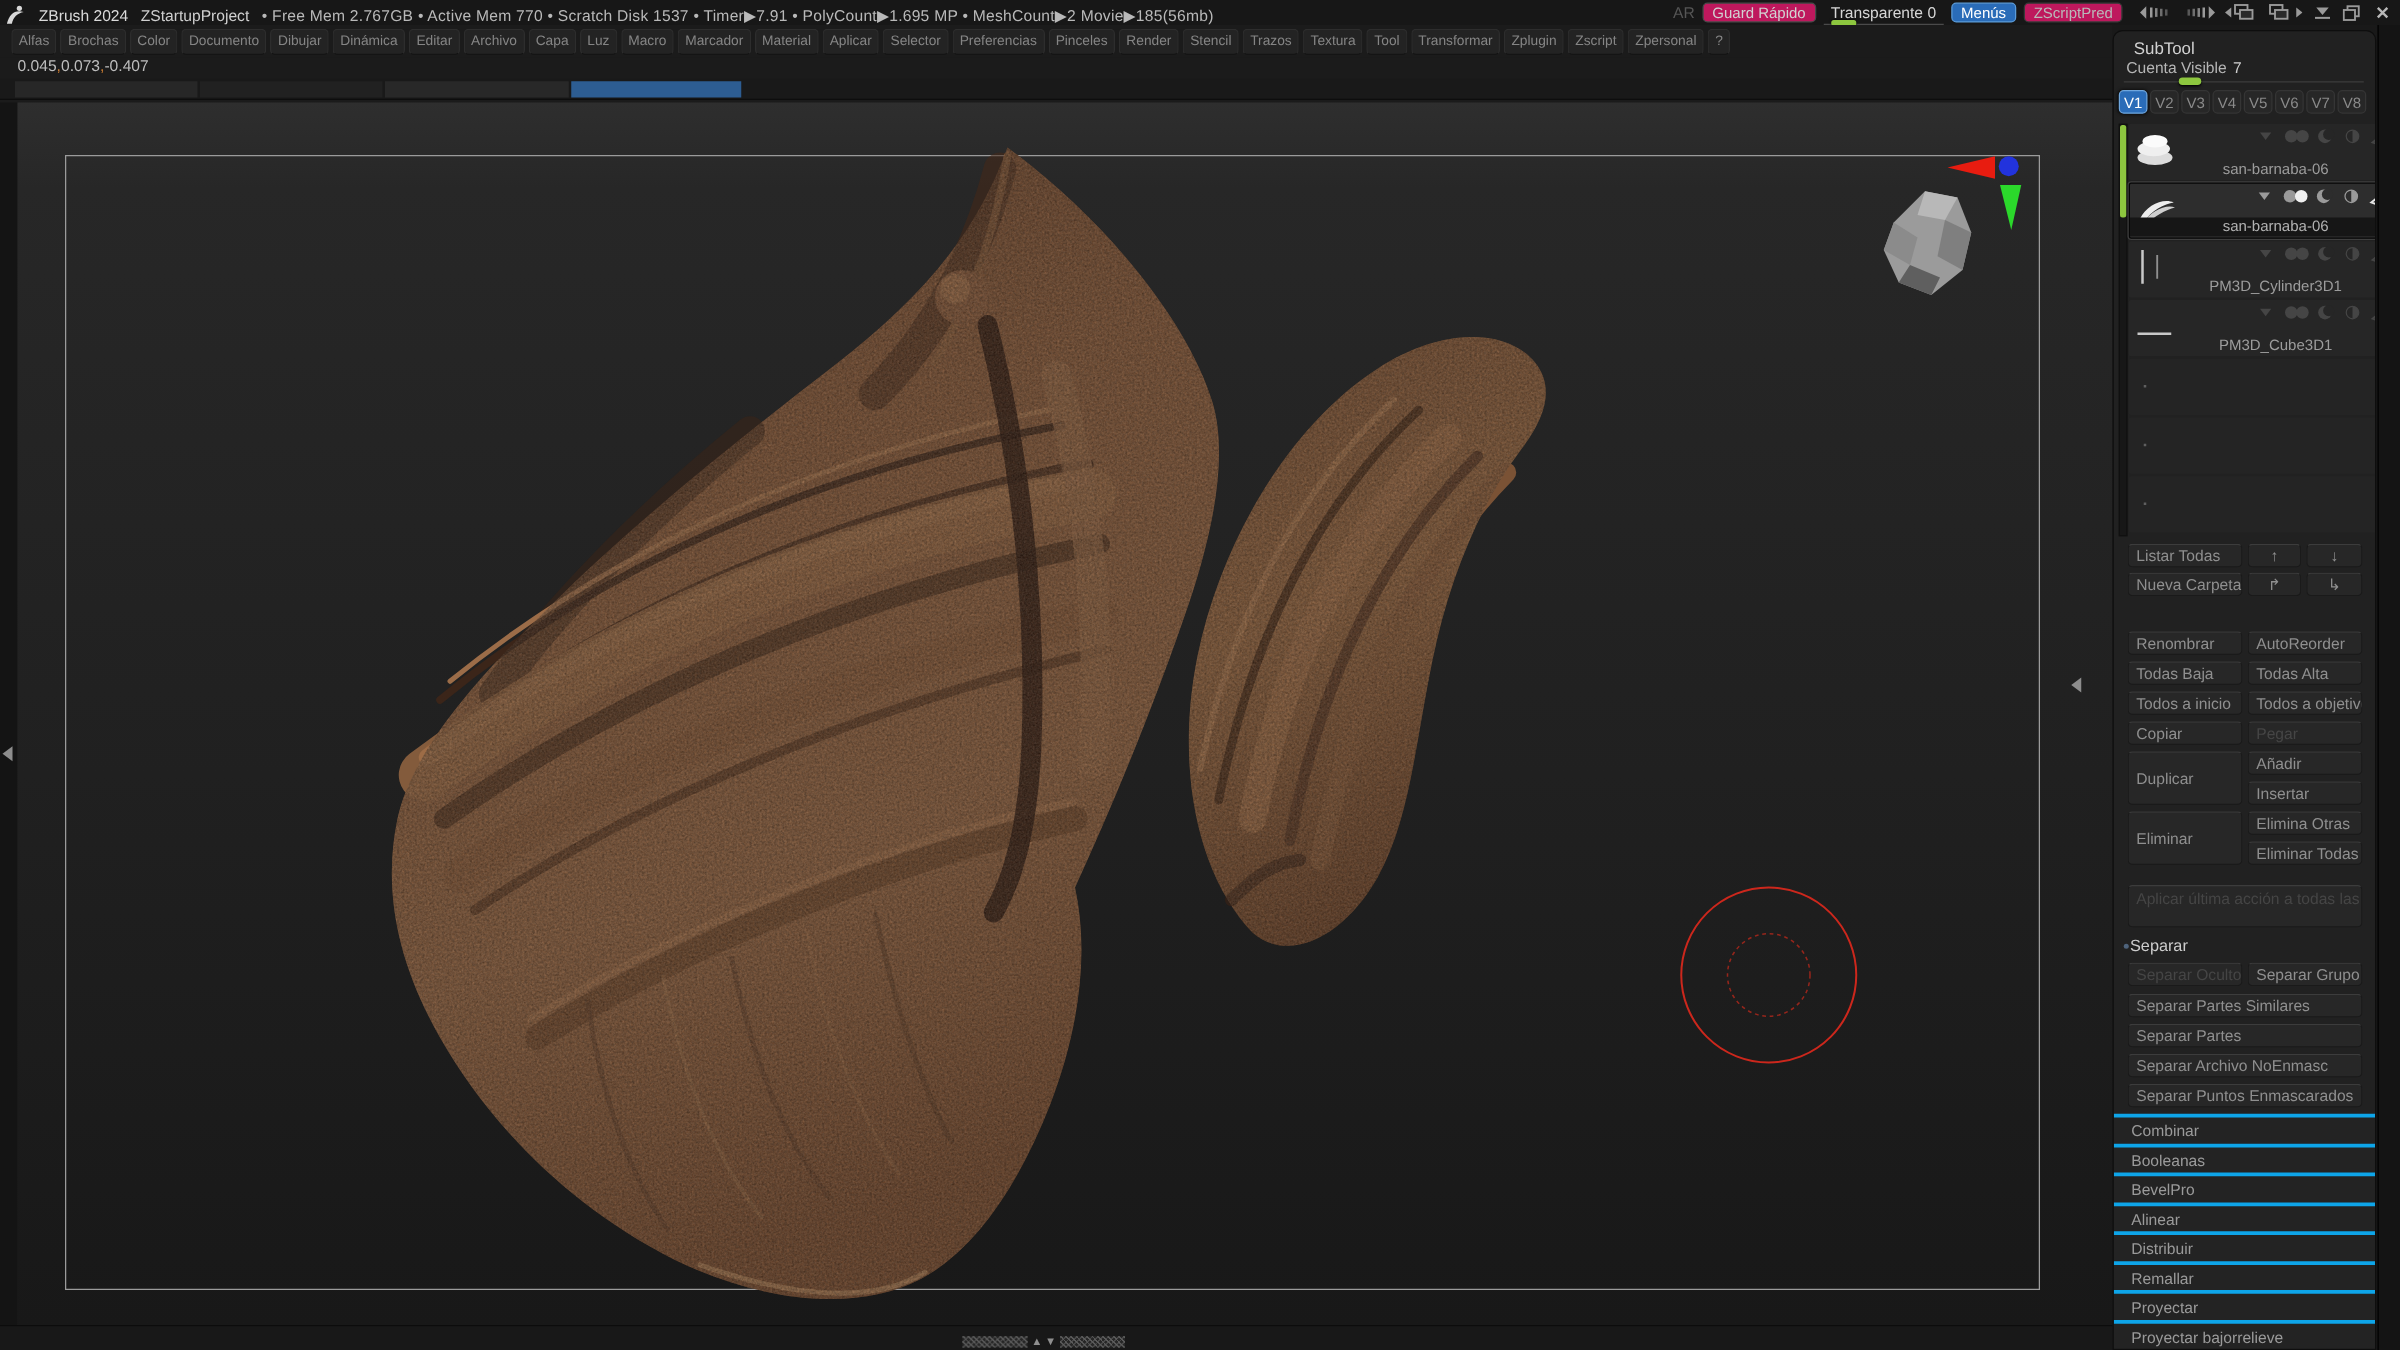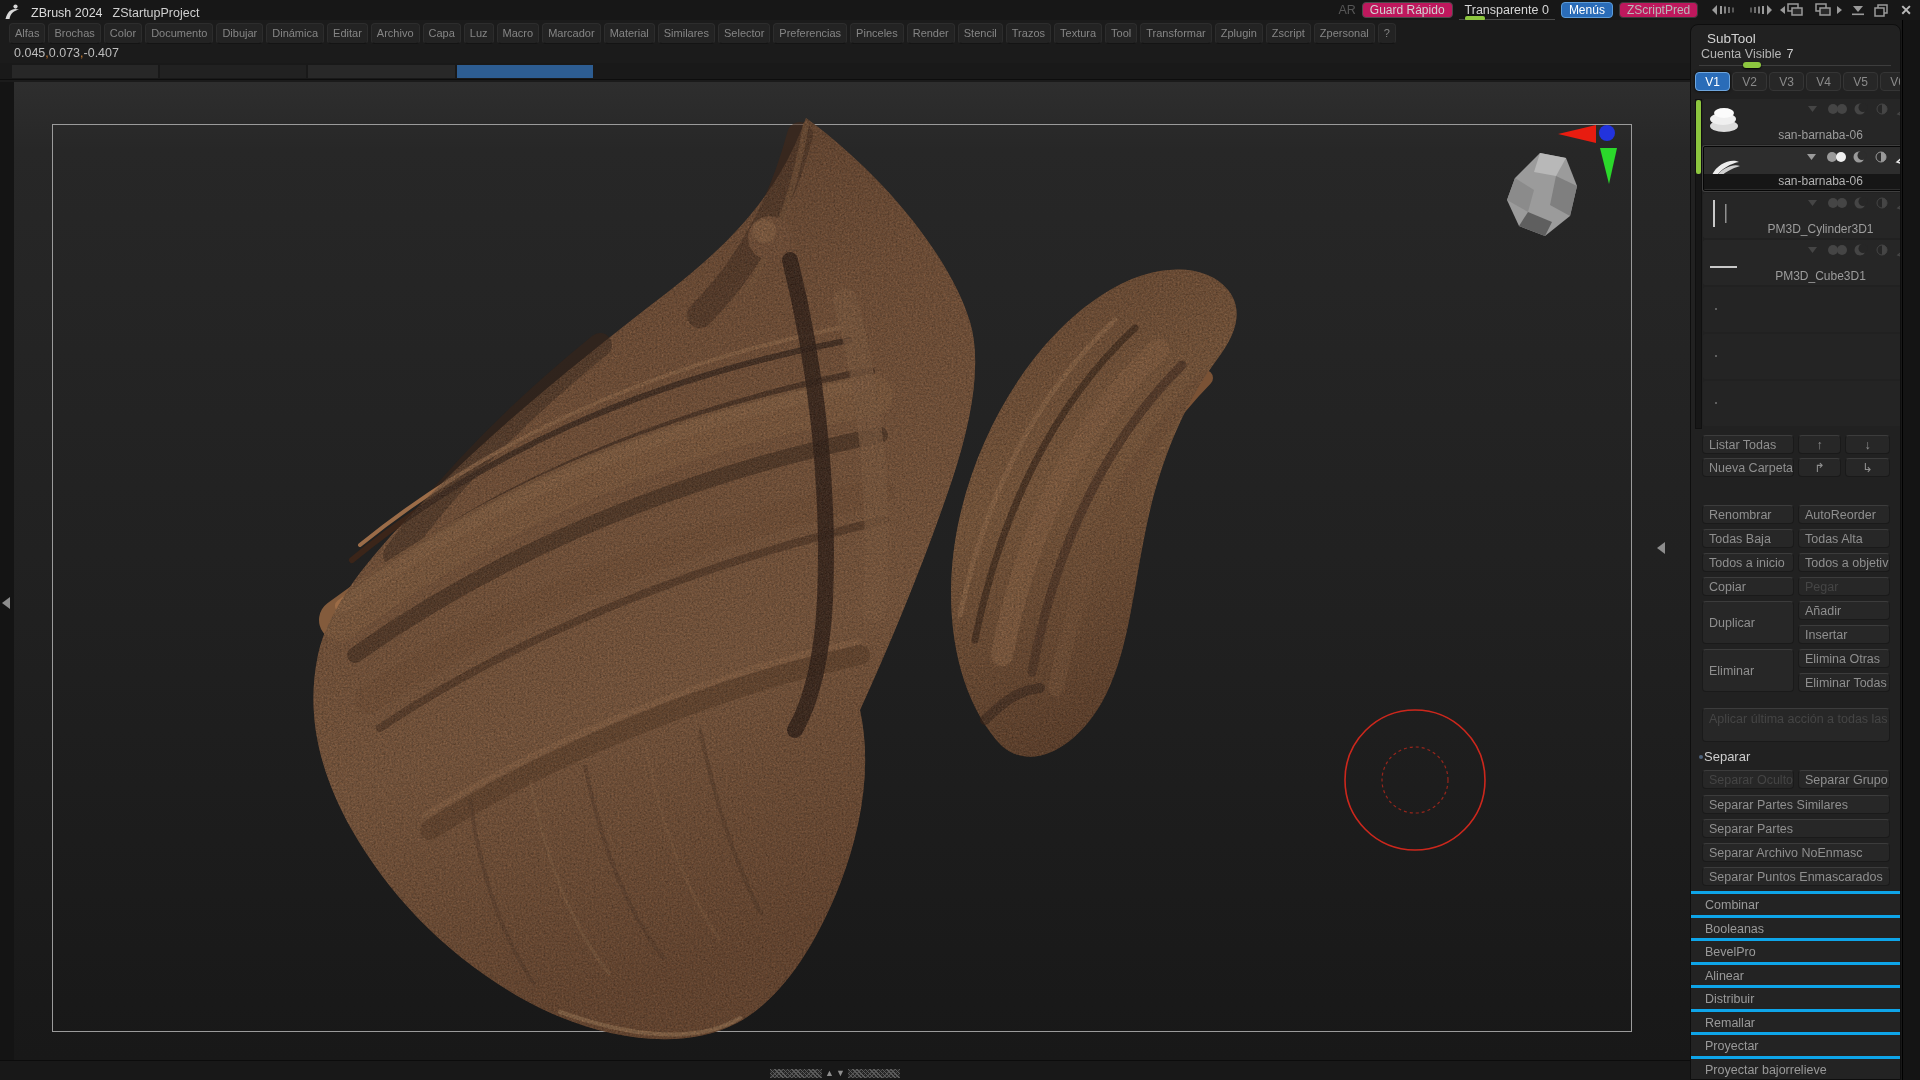--- a/index.html
+++ b/index.html
@@ -69,21 +69,21 @@
   .panel{position:absolute;left:1690px;top:20px;width:212px;height:1060px;background:#191919;}
   .panel-box{position:absolute;left:0;top:4px;width:211px;height:1056px;background:#212121;
     border:1px solid #0e0e0e;border-radius:8px 8px 0 0;overflow:hidden;}
   .panel-title{position:absolute;left:16px;top:6px;font-size:13.5px;color:#d2d2d2;}
   .count{position:absolute;left:10px;top:22px;font-size:12.5px;color:#b5b5b5;}
   .count .val{color:#cfcfcf;margin-left:5px;}
   .count-track{position:absolute;left:8px;top:40px;width:192px;height:1px;background:#3d3d3d;}
   .count-handle{position:absolute;left:52px;top:37px;width:18px;height:6px;border-radius:3px;
     background:#8dc63f;box-shadow:0 1px 2px #000;}
   .vrow{position:absolute;left:4px;top:47px;display:flex;gap:2px;}
-  .vbtn{width:35px;height:19px;border-radius:4px;background:#272727;border:1px solid #353535;
+  .vbtn{width:23px;height:19px;border-radius:4px;background:#272727;border:1px solid #353535;
     color:#8a8a8a;font-size:12px;display:flex;align-items:center;justify-content:center;}
   .vbtn.active{background:#2a6cb8;border-color:#6fa6dd;color:#fff;box-shadow:0 0 3px #000;}
 
   .scrolltrack{position:absolute;left:4px;top:74px;width:7px;height:330px;background:#171717;border:1px solid #101010;}
   .scrollthumb{position:absolute;left:0px;top:0px;width:5px;height:74px;background:#8dc63f;border-radius:2px;}
 
   .stlist{position:absolute;left:12px;top:74px;width:235px;}
   .strow{position:relative;height:45px;margin-bottom:2px;background:#262626;border-radius:2px;}
   .strow.selected{background:#2d2d2d;border:1px solid #060606;box-shadow:0 0 0 1px #3f3f3f;}
   .strow.empty{background:#242424;}
@@ -125,20 +125,21 @@
 </head>
 <body>
 
 <div class="titlebar">
   <svg width="17" height="16" viewBox="0 0 17 16">
     <circle cx="11.5" cy="2.6" r="2.1" fill="#d8d8d8"></circle>
     <path d="M1.5 15 C3.5 7 8 3.5 15 5.5 C10 6.5 6.5 9.5 5.5 15 Z" fill="#d8d8d8"></path>
   </svg>
   <span class="app">ZBrush 2024</span>
   <span class="project">ZStartupProject</span>
+  <span class="stats">• Free Mem 2.767GB • Active Mem 770 • Scratch Disk 1537 • Timer▶7.91 • PolyCount▶1.695 MP • MeshCount▶2  Movie▶185(56mb)</span>
 
   <div class="tb-right">
     <span class="ar">AR</span>
     <div class="tb-btn">Guard Rápido</div>
     <div class="transp">
       <span>Transparente 0</span>
       <div class="handle"></div>
     </div>
     <div class="tb-btn active">Menús</div>
     <div class="tb-btn flat">ZScriptPred</div>
@@ -187,21 +188,21 @@
     <div class="menu-item">Documento</div>
     <div class="menu-item">Dibujar</div>
     <div class="menu-item">Dinámica</div>
     <div class="menu-item">Editar</div>
     <div class="menu-item">Archivo</div>
     <div class="menu-item">Capa</div>
     <div class="menu-item">Luz</div>
     <div class="menu-item">Macro</div>
     <div class="menu-item">Marcador</div>
     <div class="menu-item">Material</div>
-    <div class="menu-item">Similares</div>
+    <div class="menu-item">Aplicar</div>
     <div class="menu-item">Selector</div>
     <div class="menu-item">Preferencias</div>
     <div class="menu-item">Pinceles</div>
     <div class="menu-item">Render</div>
     <div class="menu-item">Stencil</div>
     <div class="menu-item">Trazos</div>
     <div class="menu-item">Textura</div>
     <div class="menu-item">Tool</div>
     <div class="menu-item">Transformar</div>
     <div class="menu-item">Zplugin</div>

